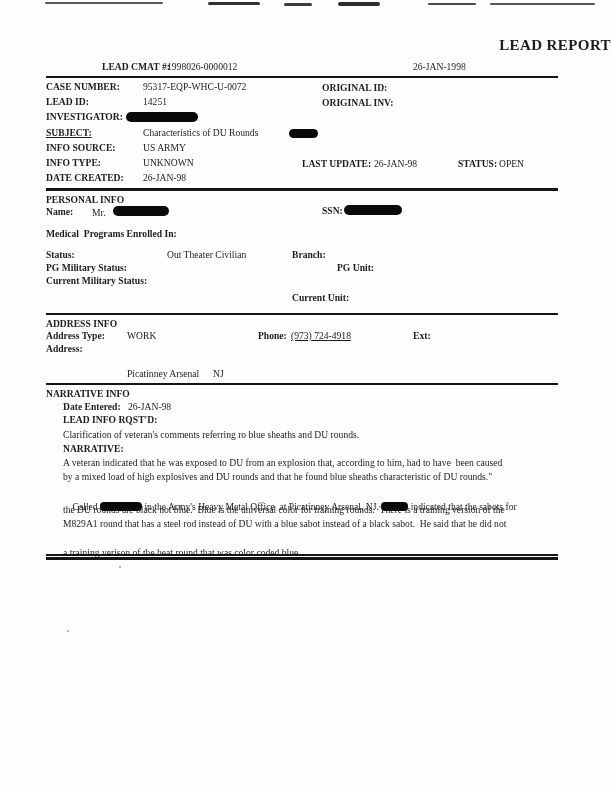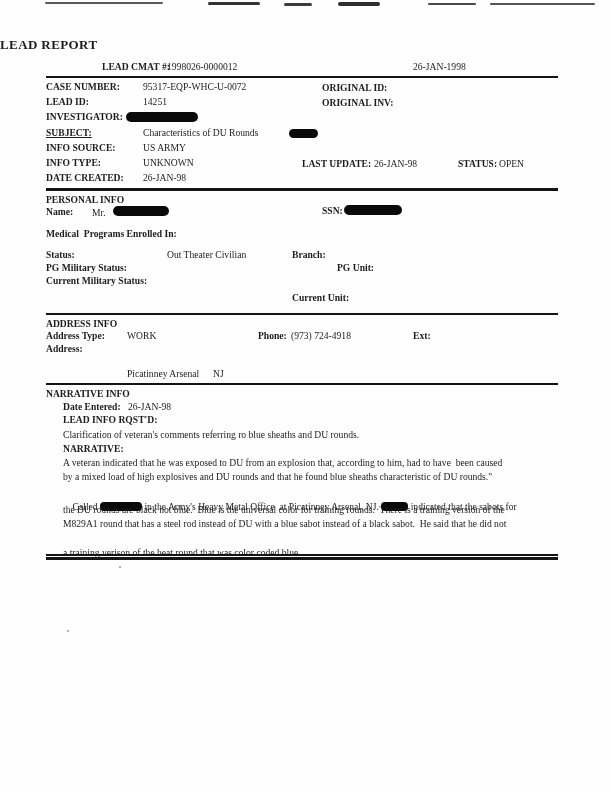--- a/index.html
+++ b/index.html
@@ -2,21 +2,21 @@
 <html><head>
 <meta charset="utf-8">
 <style>
   html,body{margin:0;padding:0;background:#ffffff;}
   #page{
     position:relative;width:611px;height:792px;background:#fefefe;overflow:hidden;
     font-family:"Liberation Serif","DejaVu Serif",serif;color:#1c1c1c;
   }
   .t{position:absolute;white-space:pre;font-size:9.6px;line-height:12px;color:#1c1c1c;}
   .b{font-weight:bold;}
-  .title{position:absolute;left:0;width:611px;text-align:left;font-size:13px;font-weight:bold;letter-spacing:0.4px;}
+  .title{position:absolute;left:0;width:611px;text-align:right;font-size:15px;font-weight:bold;letter-spacing:0.4px;}
   .ln{position:absolute;left:46px;width:512px;background:#151515;}
   .redact{position:absolute;background:#0a0a0a;border-radius:5px;}
   .redact-inline{display:inline-block;background:#0a0a0a;border-radius:4px;vertical-align:-1px;}
   .artifact{position:absolute;background:#4a4a4a;border-radius:2px;}
   .speck{position:absolute;background:#9a9a9a;width:2px;height:2px;border-radius:1px;}
 </style>
 </head>
 <body>
 
 <div id="page">
@@ -85,21 +85,21 @@
   <div class="t b" style="left:46px;top:275px;">Current Military Status:</div>
 
   <div class="t b" style="left:292px;top:292px;">Current Unit:</div>
 
   <div class="ln" style="top:313px;height:2px;"></div>
 
   <div class="t b" style="left:46px;top:318px;text-align:center;">ADDRESS INFO</div>
   <div class="t b" style="left:46px;top:330px;">Address Type:</div>
   <div class="t" style="left:127px;top:330px;">WORK</div>
   <div class="t b" style="left:258px;top:330px;">Phone:</div>
-  <div class="t" style="left:291px;top:330px;">(973) 724-4918</div>
+  <div class="t" style="left:291px;top:330px;text-decoration:underline;">(973) 724-4918</div>
   <div class="t b" style="left:413px;top:330px;">Ext:</div>
   <div class="t b" style="left:46px;top:343px;">Address:</div>
   <div class="t" style="left:127px;top:368px;">Picatinney Arsenal</div>
   <div class="t" style="left:213px;top:368px;">NJ</div>
 
   <div class="ln" style="top:383px;height:2px;"></div>
 
   <div class="t b" style="left:46px;top:388px;">NARRATIVE INFO</div>
   <div class="t b" style="left:63px;top:401px;">Date Entered:</div>
   <div class="t" style="left:128px;top:401px;">26-JAN-98</div>

